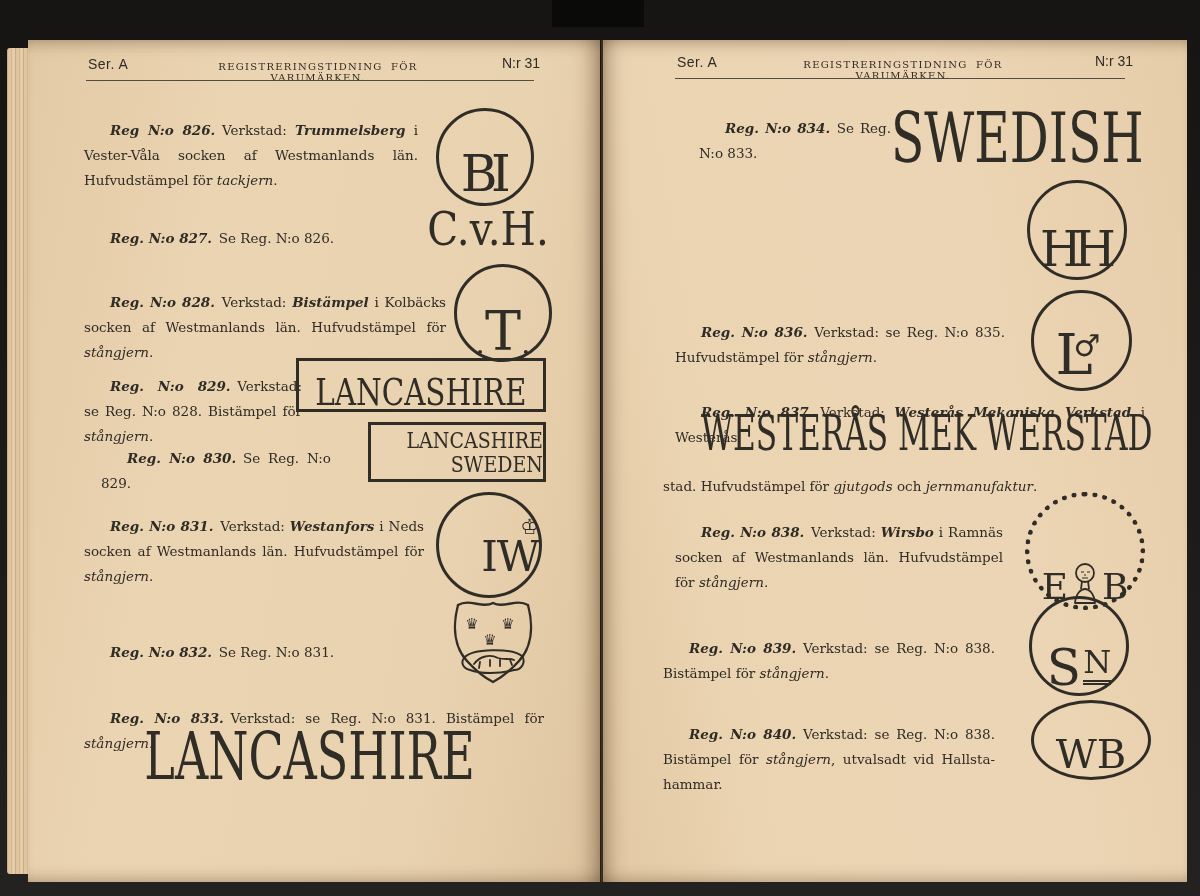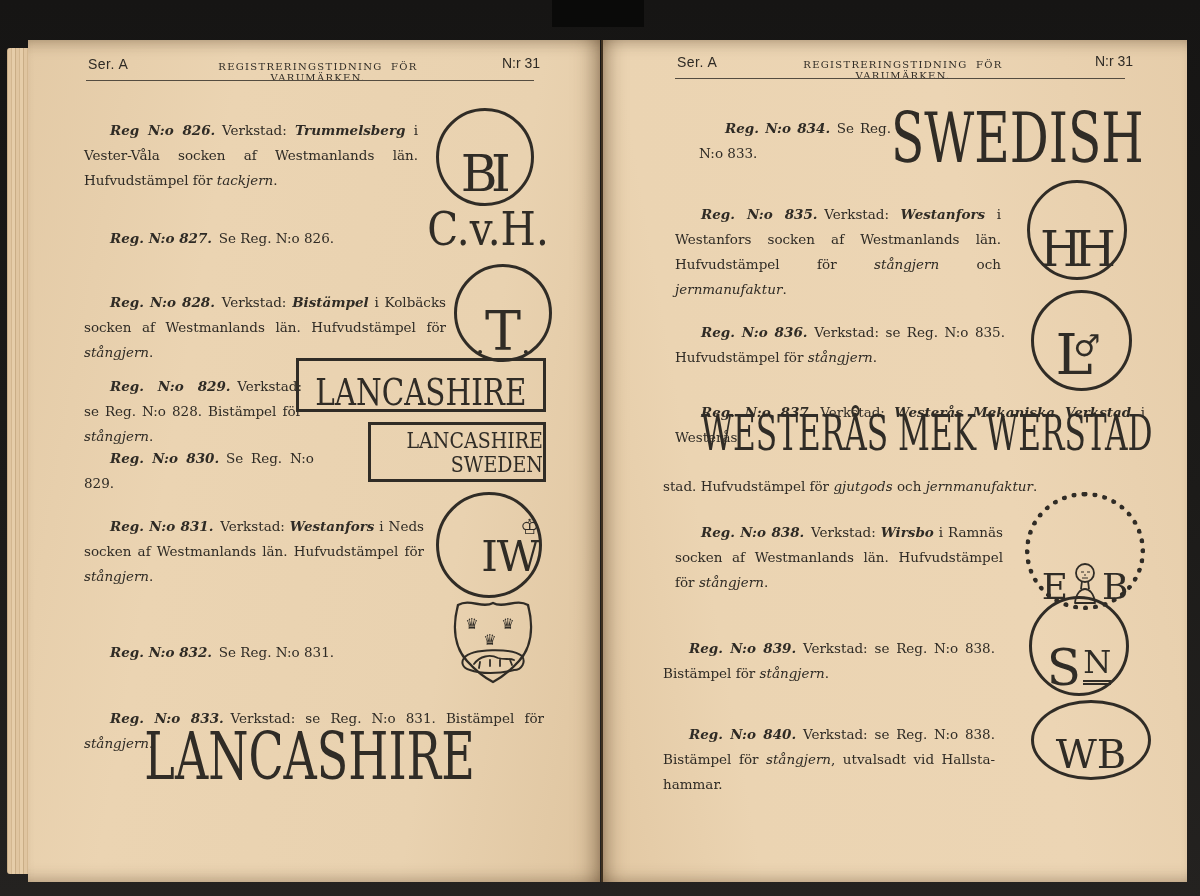--- a/index.html
+++ b/index.html
@@ -49,21 +49,21 @@
   .t827{left:56px;top:172px;width:334px;}
   .m827{left:390px;top:154px;width:140px;height:60px;font-size:44px;}
   .m827 .stretch{transform:scale(.92,1.08);}
   .t828{left:56px;top:236px;width:362px;}
   .m828{left:426px;top:224px;width:92px;height:92px;}
   .m828 .dot{font-size:13px;line-height:1;}
   .m828 .big-letter{font-size:54px;line-height:1;margin:0 1px;}
   .t829{left:56px;top:320px;width:218px;}
   .m829{left:268px;top:318px;width:244px;height:48px;border:3px solid #302c26;}
   .m829 .stretch{font-size:30px;transform:scale(.98,1.25);white-space:nowrap;}
-  .t830{left:56px;top:392px;width:230px;}
+  .t830{left:73px;top:392px;width:230px;}
   .m830{left:340px;top:382px;width:172px;height:54px;border:3px solid #302c26;flex-direction:column;}
   .m830 .stretch{font-size:19px;line-height:24px;transform:scale(1,1.15);white-space:nowrap;}
   .t831{left:56px;top:460px;width:340px;}
   .m831{left:408px;top:452px;width:100px;height:100px;flex-direction:column;}
   .m831 .crown{font-family:"DejaVu Sans",sans-serif;font-size:21px;line-height:1;margin-top:4px;}
   .m831 .letters{font-size:42px;line-height:1;margin-top:-2px;letter-spacing:-1px;}
   .t832{left:56px;top:586px;width:260px;}
   .m832{left:418px;top:556px;width:94px;height:90px;}
   .t833{left:56px;top:652px;width:460px;}
   .m833{left:108px;top:666px;width:348px;height:80px;font-size:50px;white-space:nowrap;}
@@ -163,21 +163,20 @@
     <div class="hdr-series">Ser. A</div>
     <div class="hdr-title">REGISTRERINGSTIDNING FÖR VARUMÄRKEN.</div>
     <div class="hdr-issue">N:r 31</div>
     <div class="hdr-rule"></div>
 
     <p class="etext t834"><span class="seg-b">Reg. N:o 834.</span><span class="seg-n"> Se Reg. N:o 833.</span></p>
     <div class="mk mono m834">
       <span class="stretch">SWEDISH</span>
     </div>
 
-    <p class="etext t835"><span class="seg-b">Reg. N:o 835.</span><span class="seg-n"> Verkstad: </span><span class="seg-b">Westanfors</span><span class="seg-n"> i Westanfors socken af Westmanlands län. Hufvudstämpel för </span><span class="seg-i">stångjern</span><span class="seg-n"> och </span><span class="seg-i">jernmanufaktur</span><span class="seg-n">.</span></p>
     <div class="mk mk-circle mono m835">
       <span>HH</span>
     </div>
 
     <p class="etext t836"><span class="seg-b">Reg. N:o 836.</span><span class="seg-n"> Verkstad: se Reg. N:o 835. Hufvudstämpel för </span><span class="seg-i">stångjern</span><span class="seg-n">.</span></p>
     <div class="mk mk-circle mono m836">
       <span class="inner">
         <span class="big-letter">L</span>
         <span class="mars">♂</span>
       </span>

